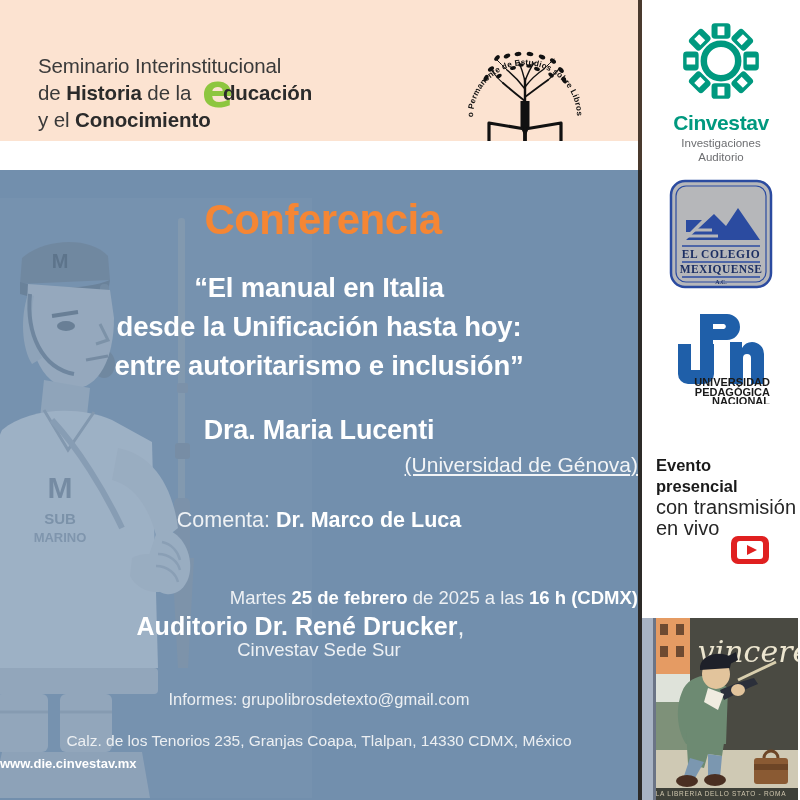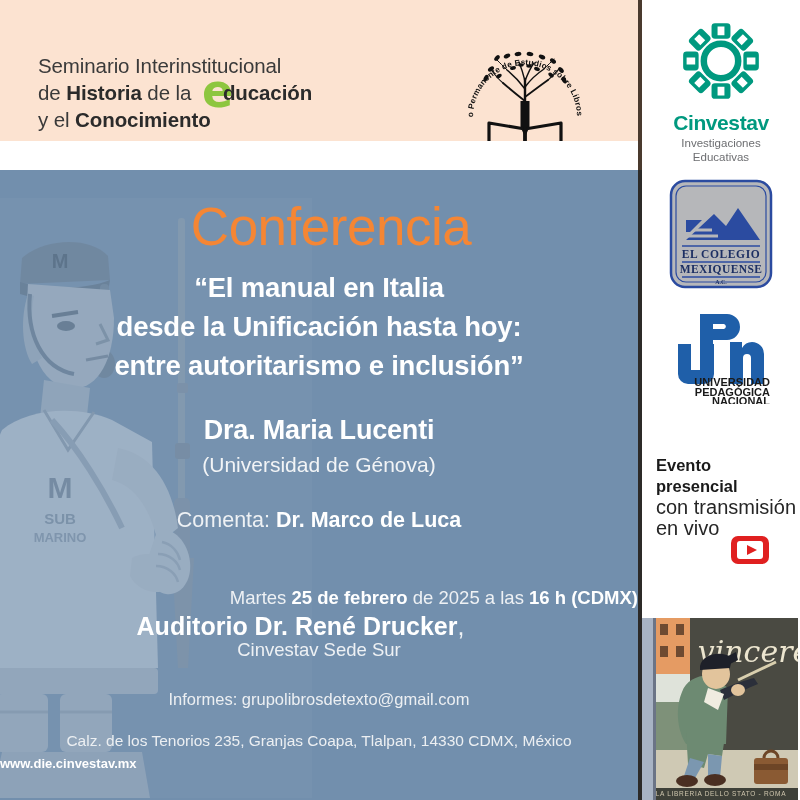--- a/index.html
+++ b/index.html
@@ -35,34 +35,34 @@
   
   .blue-body{position:absolute;left:0;top:170px;width:638px;height:630px;background:#728fad;overflow:hidden;}
 
   
   .bg-art{position:absolute;left:-18px;top:28px;width:330px;height:600px;opacity:0.40;}
   .bg-art svg{display:block;}
 
   
   .content{position:absolute;left:0;top:0;width:638px;height:630px;z-index:3;}
   .conferencia{
-    position:absolute;left:12px;top:26px;width:638px;text-align:center;
-    font-size:53px;font-weight:normal;color:#f58634;letter-spacing:-0.5px;
+    position:absolute;left:4px;top:26px;width:638px;text-align:center;
+    font-size:42px;font-weight:bold;color:#f58634;letter-spacing:-0.5px;
   }
   .talk-title{
     position:absolute;left:0;top:98px;width:638px;text-align:center;
     font-size:27.5px;line-height:39px;font-weight:bold;color:#ffffff;letter-spacing:-0.2px;
   }
   .speaker{
     position:absolute;left:0;top:245px;width:638px;text-align:center;
     font-size:27px;font-weight:bold;color:#ffffff;letter-spacing:-0.2px;
   }
   .affiliation{
-    position:absolute;left:0;top:283px;width:638px;text-align:center;
-    font-size:21px;color:#f2f4f6;
+    position:absolute;left:0;top:283px;width:638px;text-align:right;
+    font-size:21px;color:#f2f4f6;text-decoration:underline;
   }
   .comenta{
     position:absolute;left:0;top:338px;width:638px;text-align:center;
     font-size:21.5px;color:#eef1f4;
   }
   .comenta b{color:#ffffff;}
   .when{
     position:absolute;left:0;top:415px;width:638px;text-align:right;
     font-size:18.5px;line-height:26px;color:#eef1f4;
   }
@@ -322,21 +322,21 @@
               <path d="M43,6 h14 a4,4 0 0 1 4,4 v10 a4,4 0 0 1 -4,4 h-14 a4,4 0 0 1 -4,-4 v-10 a4,4 0 0 1 4,-4 z M46,10 v10 h8 v-10 z"></path>
             </g>
           <g transform="rotate(315 50 50)">
               <path d="M43,6 h14 a4,4 0 0 1 4,4 v10 a4,4 0 0 1 -4,4 h-14 a4,4 0 0 1 -4,-4 v-10 a4,4 0 0 1 4,-4 z M46,10 v10 h8 v-10 z"></path>
             </g>
         </g>
       </svg>
       <div class="cinv-word">Cinvestav</div>
       <div class="cinv-sub">
         <div>Investigaciones</div>
-        <div>Educativas</div>
+        <div>Auditorio</div>
       </div>
     </div>
 
     <div class="logo-colmex">
       <svg viewBox="0 0 106 112" width="106" height="112" aria-hidden="true">
         <rect x="3" y="3" width="100" height="106" rx="14" fill="#b6b7ba" stroke="#2b4ba0" stroke-width="2.5"></rect>
         <rect x="8" y="8" width="90" height="96" rx="10" fill="#b6b7ba" stroke="#2b4ba0" stroke-width="1.2"></rect>
 
         <path d="M18,62 L46,36 L58,48 L70,30 L92,62 Z" fill="#2b4ba0"></path>
         <g stroke="#b6b7ba" stroke-width="3" fill="none">

